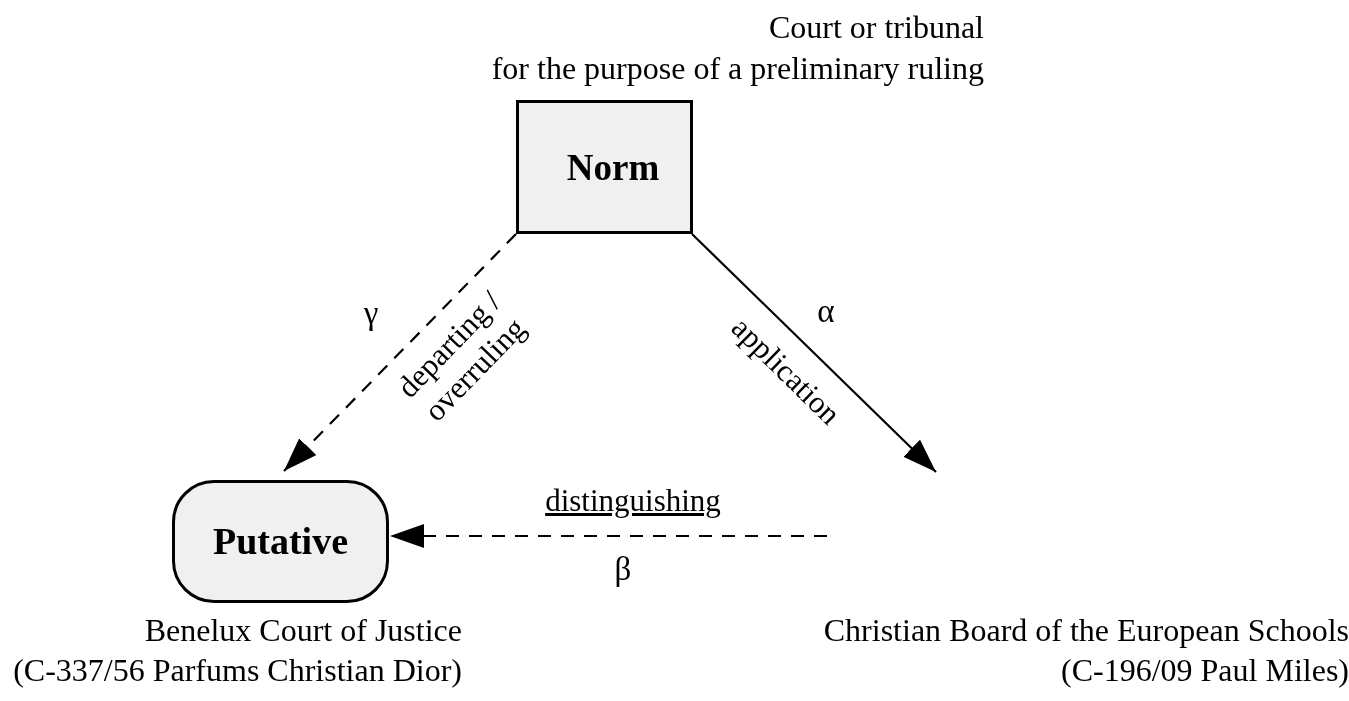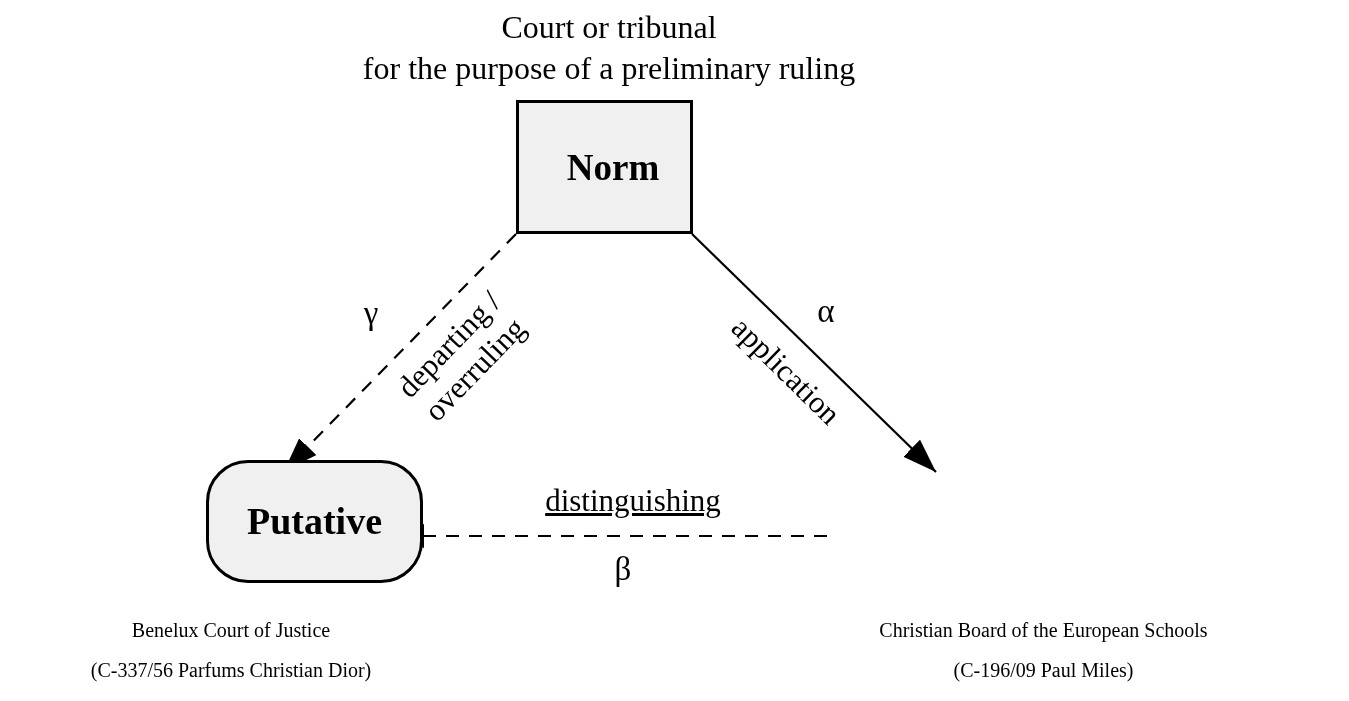--- a/index.html
+++ b/index.html
@@ -12,38 +12,38 @@
     color: var(--text, #000000);
     font-family: "Liberation Serif", "DejaVu Serif", serif;
   }
   .edges { position: absolute; left: 0; top: 0; width: 1349px; height: 701px; }
   .edge { stroke: var(--line, #000000); stroke-width: 2.2; }
   .edge.dashed { stroke-dasharray: 13 10; }
   .arrowhead-fill { fill: var(--line, #000000); }
 
   .header {
     position: absolute; left: 234px; top: 7px; width: 750px;
-    text-align: center; font-size: 32px; line-height: 41px;
+    text-align: right; font-size: 32px; line-height: 41px;
   }
 
   .node {
     position: absolute; box-sizing: border-box;
     display: flex; flex-direction: column; align-items: center; justify-content: center;
     background: var(--node-fill, #f0f0f0);
     border: 3px solid var(--node-border, #000000);
     font-weight: bold; text-align: center;
   }
   .norm   { left: 516px; top: 100px; width: 177px; height: 134px; font-size: 37px; padding-left: 17px; }
   .rounded { border-radius: 42px; font-size: 38px; line-height: 1.26; }
-  .putative { left: 172px; top: 460px; width: 217px; height: 123px; margin-left: 34px; }
+  .putative { left: 172px; top: 480px; width: 217px; height: 123px; }
   .current  { left: 828px; top: 473px; width: 223px; height: 126px; }
 
   .caption {
-    position: absolute; text-align: center;
-    font-size: 20px; line-height: 40px;
+    position: absolute; text-align: right;
+    font-size: 32px; line-height: 40px;
   }
   .caption-left  { left: 0px;   top: 610px; width: 462px; }
   .caption-right { left: 738px; top: 610px; width: 611px; }
 
   .sym {
     position: absolute; transform: translate(-50%, -50%);
     font-size: 33px; white-space: nowrap;
   }
   .sym-gamma { left: 371px; top: 313px; }
   .sym-alpha { left: 826px; top: 311px; }

